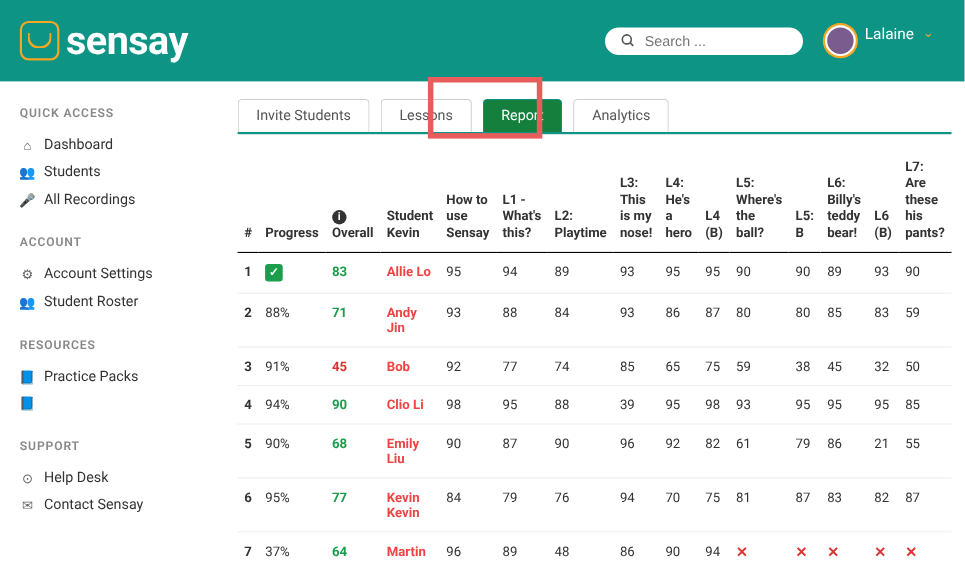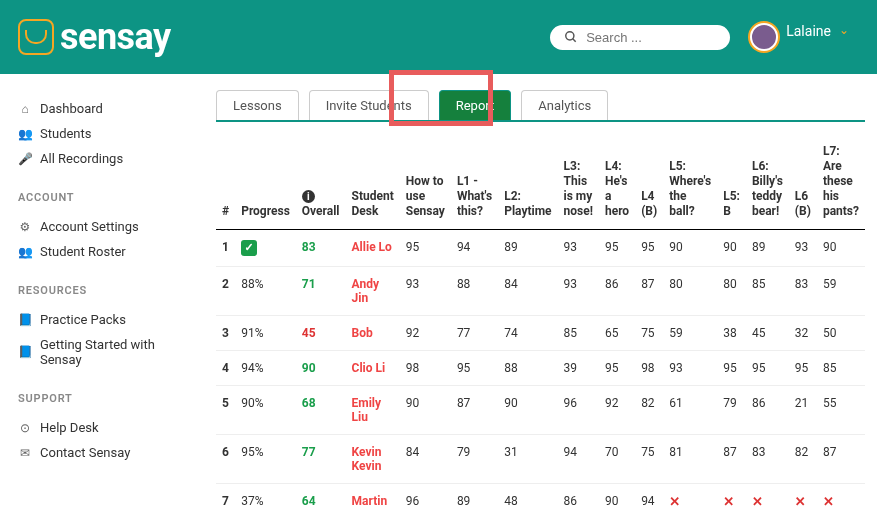--- a/index.html
+++ b/index.html
@@ -61,20 +61,21 @@
       <div class="avatar"></div>
       <span>Lalaine</span>
       <span class="chevron">⌄</span>
     </div>
   </div>
 </div>
 
 <div class="layout">
   <div class="sidebar" id="sidebar">
       <div class="side-section">
+        <div class="side-heading">QUICK ACCESS</div>
         <div class="side-item">
           <span class="ico">⌂</span>
           <span>Dashboard</span>
         </div>
         <div class="side-item">
           <span class="ico">👥</span>
           <span>Students</span>
         </div>
         <div class="side-item">
           <span class="ico">🎤</span>
@@ -93,51 +94,50 @@
         </div>
       </div>
       <div class="side-section">
         <div class="side-heading">RESOURCES</div>
         <div class="side-item">
           <span class="ico">📘</span>
           <span>Practice Packs</span>
         </div>
         <div class="side-item">
           <span class="ico">📘</span>
-          <span>Getting Started with Sensay</span>
         </div>
       </div>
       <div class="side-section">
         <div class="side-heading">SUPPORT</div>
         <div class="side-item">
           <span class="ico">⊙</span>
           <span>Help Desk</span>
         </div>
         <div class="side-item">
           <span class="ico">✉</span>
           <span>Contact Sensay</span>
         </div>
       </div>
     </div>
 
   <div class="main">
     <div class="tabs" id="tabs">
       <div class="highlight-box"></div>
-    <div class="tab">Lessons</div>
-        <div class="tab">Invite Students</div>
+    <div class="tab">Invite Students</div>
+        <div class="tab">Lessons</div>
         <div class="tab active">Report</div>
         <div class="tab">Analytics</div>
       </div>
     <table>
       <thead id="thead">
           <tr>
             <th class="narrow">#</th>
             <th>Progress</th>
             <th><span class="info-icon">i</span><br>Overall</th>
-            <th>Student Desk</th>
+            <th>Student Kevin</th>
             <th>How to use Sensay</th>
             <th>L1 - What's this?</th>
             <th>L2: Playtime</th>
             <th>L3: This is my nose!</th>
             <th>L4: He's a hero</th>
             <th>L4 (B)</th>
             <th>L5: Where's the ball?</th>
             <th>L5: B</th>
             <th>L6: Billy's teddy bear!</th>
             <th>L6 (B)</th>
@@ -230,21 +230,21 @@
             <td>21</td>
             <td>55</td>
           </tr>
           <tr>
             <td class="narrow" style="font-weight: 700;">6</td>
             <td>95%</td>
             <td class="overall green">77</td>
             <td class="student-name">Kevin Kevin</td>
             <td>84</td>
             <td>79</td>
-            <td>31</td>
+            <td>76</td>
             <td>94</td>
             <td>70</td>
             <td>75</td>
             <td>81</td>
             <td>87</td>
             <td>83</td>
             <td>82</td>
             <td>87</td>
           </tr>
           <tr>

